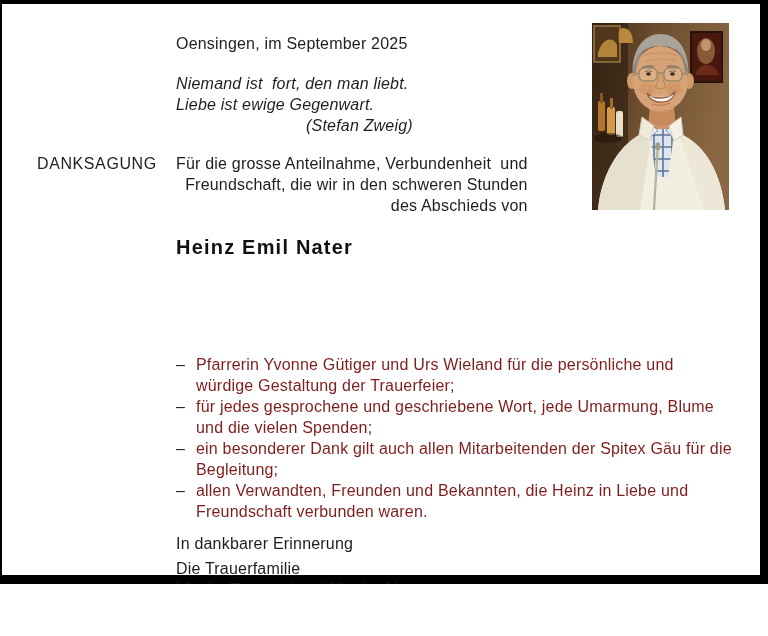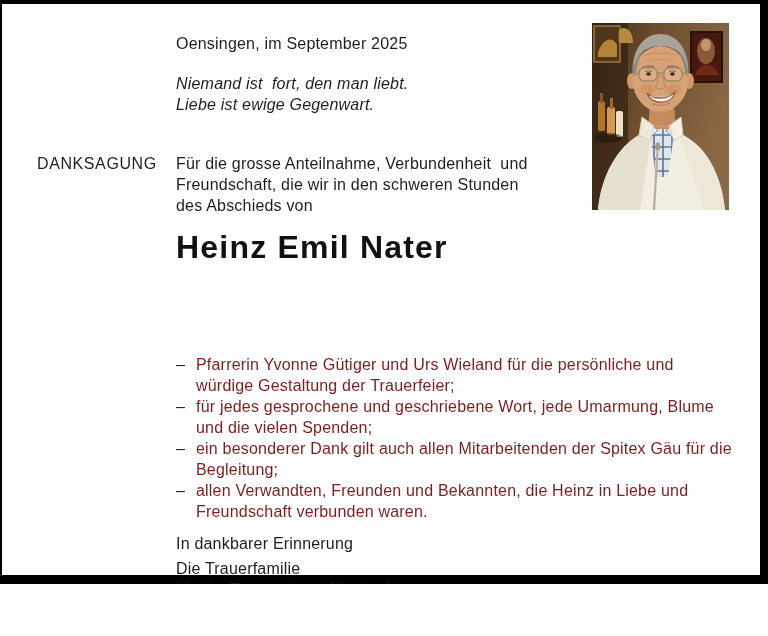--- a/index.html
+++ b/index.html
@@ -22,24 +22,24 @@
     font-size:16px;
     line-height:21px;
     letter-spacing:0.2px;
     white-space:pre-wrap;
     color:#1e1e1e;
   }
   .dateline{left:176px;top:33px;}
   .quote{left:176px;top:73px;font-style:italic;}
   .quote-attr{left:306px;top:115px;font-style:italic;}
   .label{left:37px;top:153px;letter-spacing:0.6px;}
-  .intro{left:176px;top:153px;}
+  .intro{left:176px;top:153px;text-align:right;}
   .deceased{
     position:absolute;left:176px;top:230px;
-    font-size:32px;line-height:34px;font-weight:bold;
+    font-size:20px;line-height:34px;font-weight:bold;
     letter-spacing:1.2px;color:#111111;white-space:nowrap;
   }
   .thanks-open{left:176px;top:294px;}
   .thanks-list{position:absolute;left:176px;top:354px;width:575px;}
   .li-row{display:flex;align-items:flex-start;}
   .li-dash{
     width:20px;flex:0 0 20px;
     font-size:16px;line-height:21px;color:#1e1e1e;
   }
   .li-text{
@@ -65,20 +65,21 @@
 
   <div class="edge edge-top"></div>
   <div class="edge edge-left"></div>
   <div class="edge edge-right"></div>
   <div class="edge edge-bottom"></div>
 
   <div class="txt dateline">Oensingen, im September 2025</div>
 
   <div class="txt quote"><span>Niemand ist  fort, den man liebt.</span>
 <span>Liebe ist ewige Gegenwart.</span></div>
+  <div class="txt quote-attr">(Stefan Zweig)</div>
 
   <div class="txt label">DANKSAGUNG</div>
 
   <div class="txt intro">Für die grosse Anteilnahme, Verbundenheit  und
 Freundschaft, die wir in den schweren Stunden
 des Abschieds von</div>
 
   <div class="deceased">Heinz Emil Nater</div>
 
 

